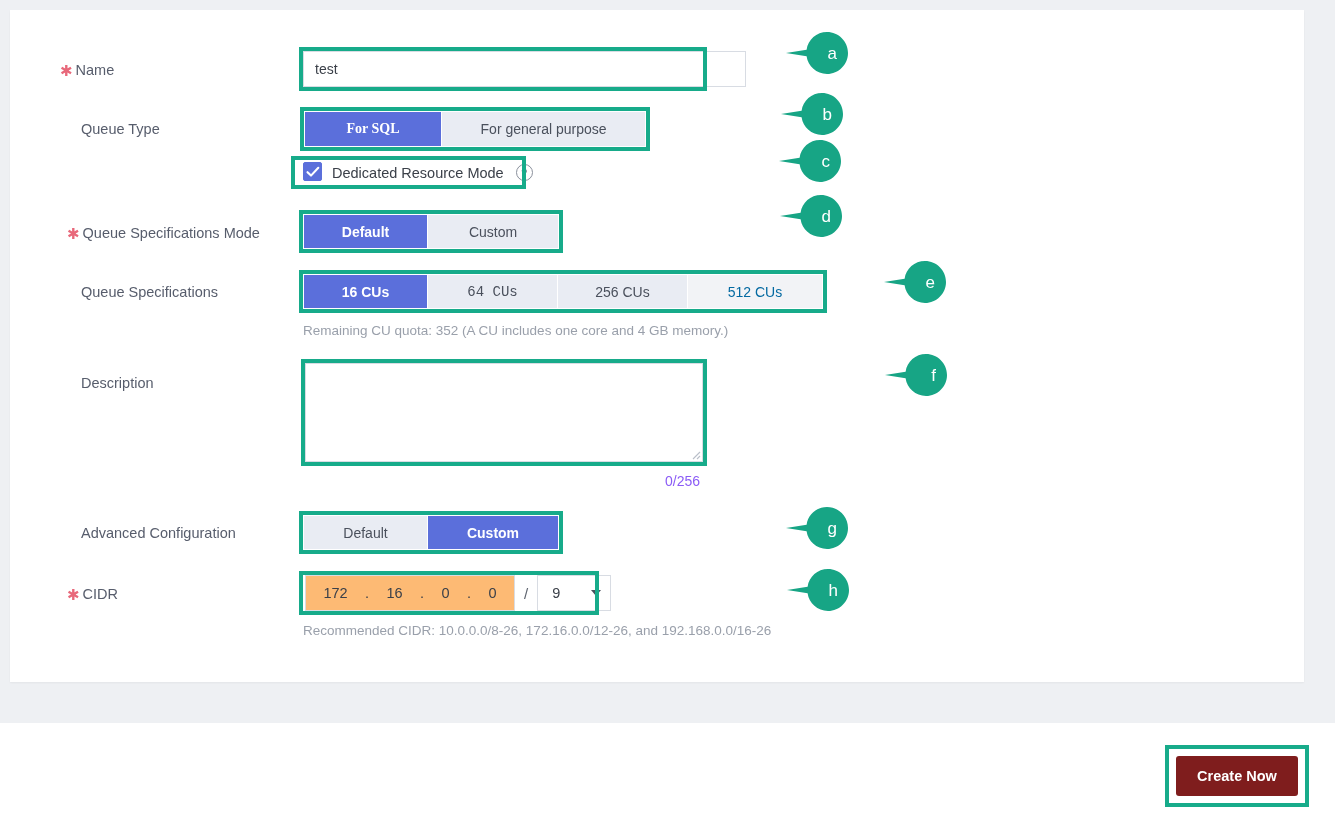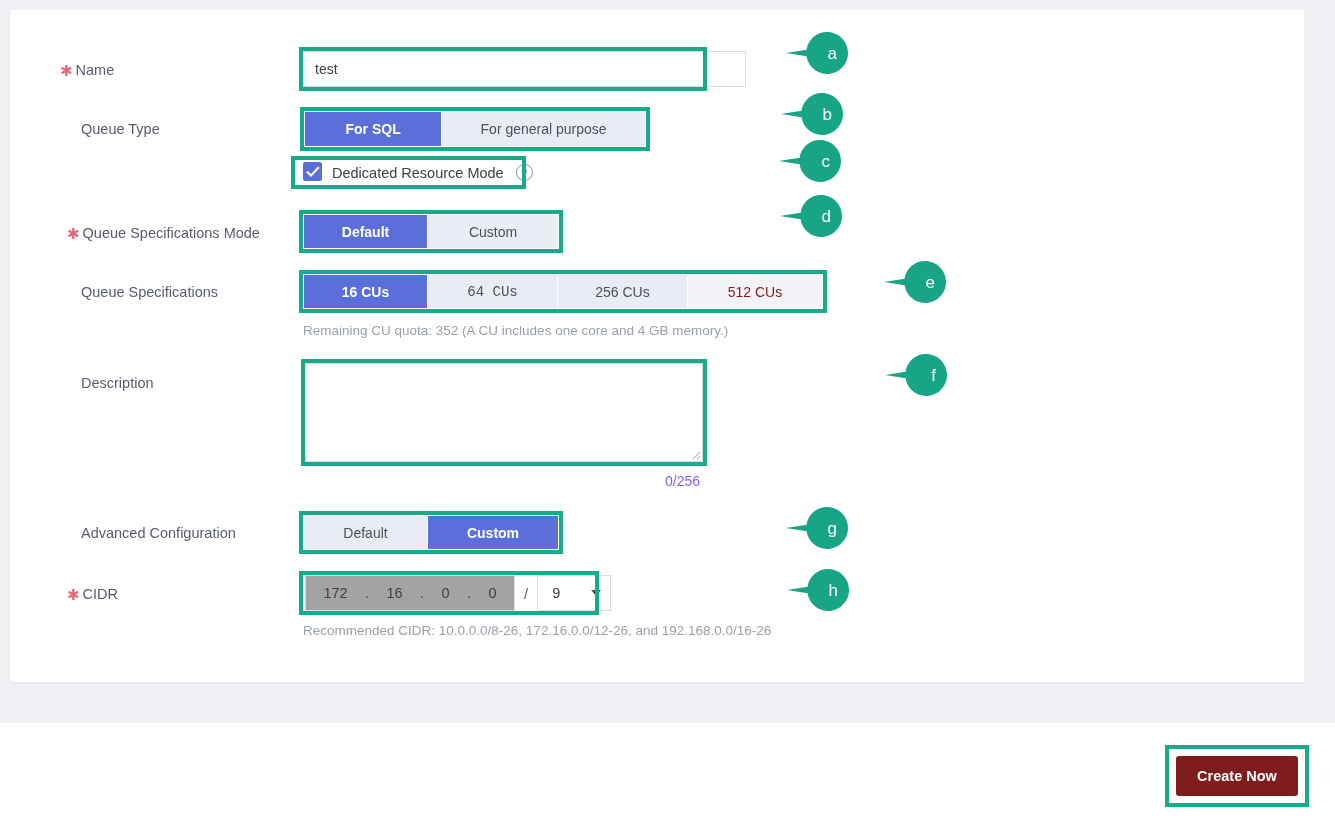--- a/index.html
+++ b/index.html
@@ -102,21 +102,21 @@
     white-space: nowrap;
   }
   .seg:last-child { border-right: none; }
   .seg.active {
     background: #5b6fdb;
     color: #ffffff;
     font-weight: bold;
   }
   .seg.disabled {
     background: #f2f3f6;
-    color: #7f1d1d;
+    color: #0369a1;
     cursor: default;
   }
 
   
   #chk-wrap {
     position: absolute;
     display: flex;
     align-items: flex-end;
   }
   .cbox {
@@ -190,21 +190,21 @@
   
   #cidr-box {
     position: absolute;
     display: flex;
     align-items: center;
   }
   #cidr-ip {
     width: 210px;
     height: 36px;
     box-sizing: border-box;
-    background: #a3a3a3;
+    background: #fdba74;
     border: 1px solid #d8dce3;
     display: flex;
     align-items: center;
     justify-content: space-evenly;
     font-size: 14.5px;
     color: #3b4049;
     font-family: "Liberation Sans", sans-serif;
     cursor: text;
   }
   .ip-oct { padding: 0 2px; }
@@ -288,21 +288,21 @@
     <div class="field-label" style="left:50px; top:51px;">
       <span class="req-star">✱</span><span>Name</span>
     </div>
     <input class="txt-input" id="name-input" type="text" spellcheck="false" style="left: 293px; top: 41px; width: 443px; height: 36px;" placeholder="" value="test">
     <div class="anno" style="left:289px; top:37px; width:408px; height:44px;"></div>
   </div>
 
   <div class="form-row">
     <div class="field-label" style="left:71px; top:111px;">Queue Type</div>
     <div class="segmented" id="queue-type-segmented" style="left:294px; top:101px; width:342px; height:36px;">
-      <div class="seg active" style="width:142px;">For SQL</div>
+      <div class="seg active" style="width:142px;font-family:Liberation Serif, serif;">For SQL</div>
       <div class="seg" style="width:210px;">For general purpose</div>
     </div>
     <div class="anno" style="left:290px; top:97px; width:350px; height:44px;"></div>
   </div>
 
   <div class="form-row">
     <div id="chk-wrap" style="left:293px; top:152px;">
       <div class="cbox">
         <svg width="14" height="12" viewBox="0 0 14 12">
           <path d="M1.5 6.2 L5 9.6 L12.3 1.8" stroke="#ffffff" stroke-width="2.1" fill="none" stroke-linecap="round" stroke-linejoin="round"></path>

